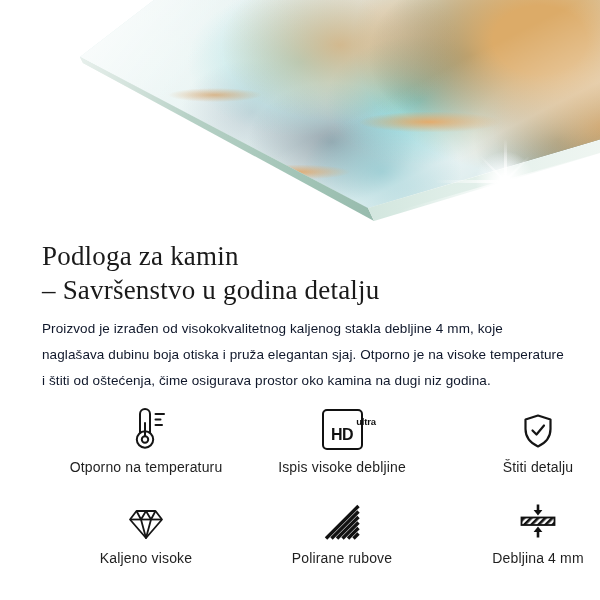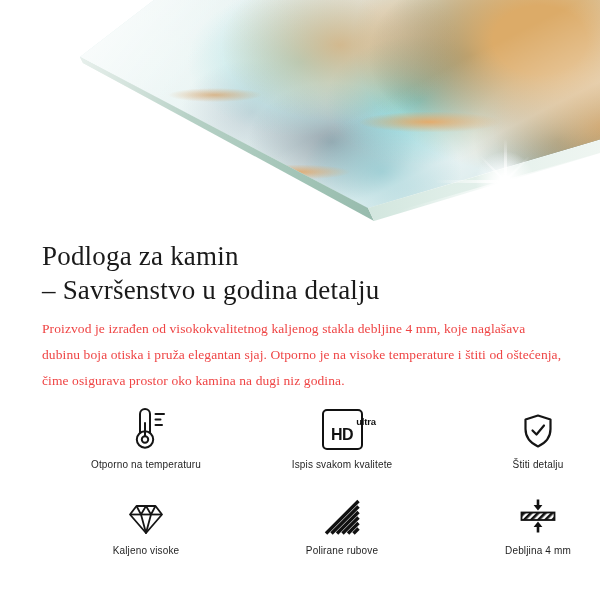--- a/index.html
+++ b/index.html
@@ -72,31 +72,31 @@
   
   .content{padding:0 34px 0 42px;}
   h1{
     font-family:"Liberation Serif","DejaVu Serif",serif;
     font-weight:400;color:#1a1a1a;
     font-size:27px;line-height:34px;letter-spacing:.2px;
     margin:7px 0 0 0;
   }
   .desc{
     margin:9px 0 0 0;max-width:524px;
-    font-size:13.5px;line-height:26px;color:#ef4444;letter-spacing:.1px;font-family:Liberation Serif, serif;
+    font-size:13.5px;line-height:26px;color:#0f172a;letter-spacing:.1px;
   }
 
   
   .features{
     display:grid;grid-template-columns:repeat(3,196px);
     row-gap:22px;margin:12px 0 0 6px;
   }
   .feature{display:flex;flex-direction:column;align-items:center;}
   .icon-slot{height:44px;display:flex;align-items:flex-end;justify-content:center;margin-bottom:9px;}
-  .feature-label{font-size:10px;color:#1f1f1f;letter-spacing:.15px;}
+  .feature-label{font-size:14px;color:#1f1f1f;letter-spacing:.15px;}
 
   .uhd-box{
     width:37px;height:37px;border:2.5px solid #111;border-radius:5px;
     display:flex;flex-direction:column;align-items:center;justify-content:center;
     color:#111;font-weight:bold;
   }
   .uhd-top{font-size:9.5px;line-height:10px;letter-spacing:-.2px;margin-left:48px;}
   .uhd-bottom{font-size:16px;line-height:15px;letter-spacing:-.5px;}
 
   svg{display:block;}
@@ -142,21 +142,21 @@
       <div class="feature-label">Otporno na temperaturu</div>
     </div>
 
     <div class="feature">
       <div class="icon-slot">
         <div class="uhd-box">
           <span class="uhd-top">ultra</span>
           <span class="uhd-bottom">HD</span>
         </div>
       </div>
-      <div class="feature-label">Ispis svakom kvalitete</div>
+      <div class="feature-label">Ispis visoke debljine</div>
     </div>
 
     <div class="feature">
       <div class="icon-slot">
         <svg width="40" height="38" viewBox="0 0 40 38" fill="none" stroke="#151515" stroke-width="2.2" stroke-linecap="round" stroke-linejoin="round">
           <path d="M20 3.5 L32.5 7.5 V17 C32.5 25.5 27.5 31 20 34.5 C12.5 31 7.5 25.5 7.5 17 V7.5 Z"></path>
           <path d="M14.5 18.5 L18.5 22.5 L26 13.5"></path>
         </svg>
       </div>
       <div class="feature-label">Štiti detalju</div>

